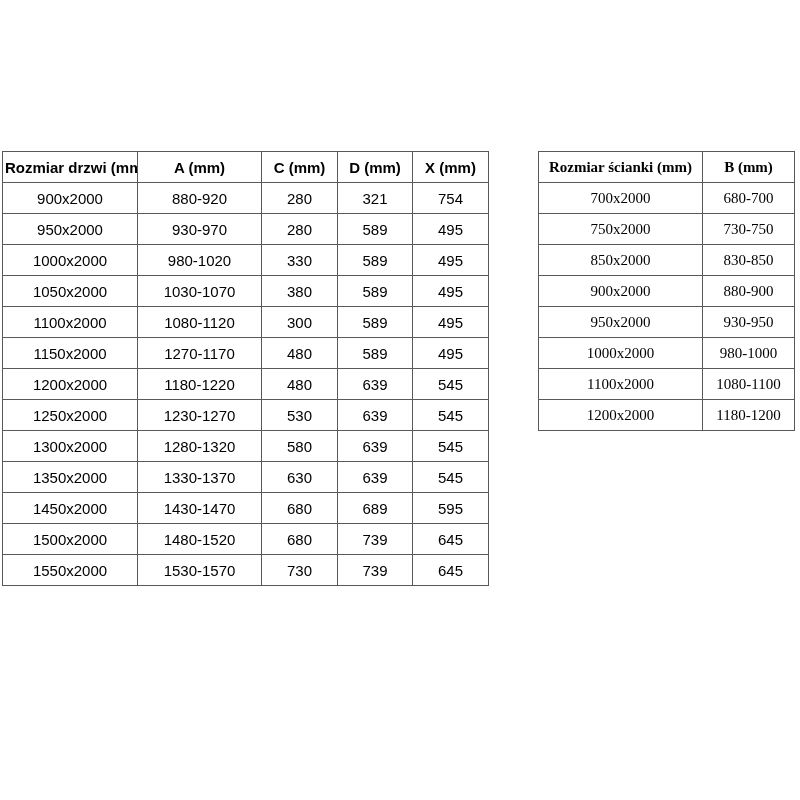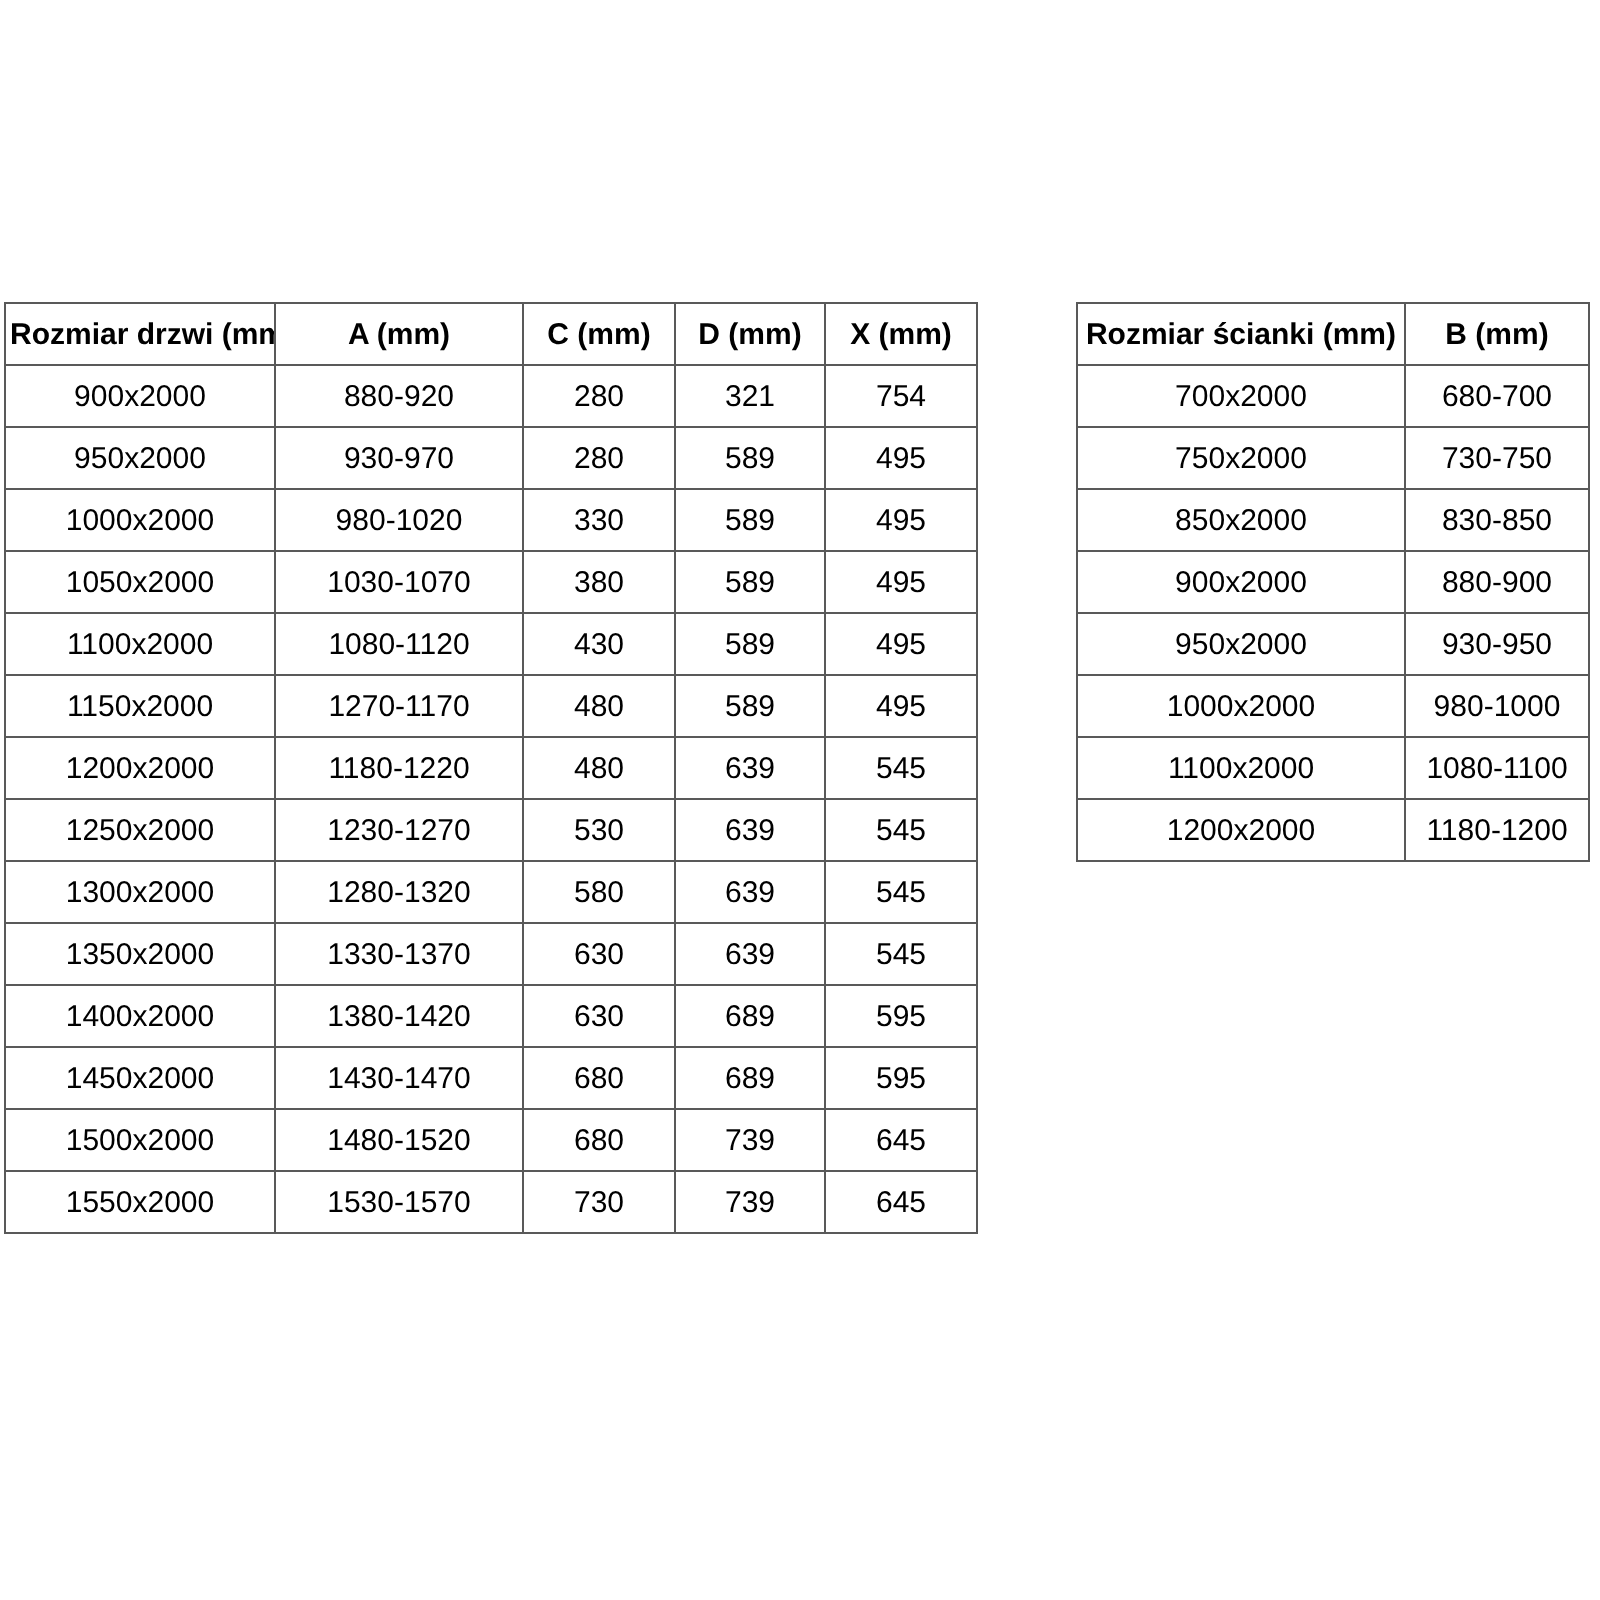--- a/index.html
+++ b/index.html
@@ -48,20 +48,21 @@
   #door-table col:nth-child(1) { width: 135px; }
   #door-table col:nth-child(2) { width: 124px; }
   #door-table col:nth-child(3) { width: 76px; }
   #door-table col:nth-child(4) { width: 75px; }
   #door-table col:nth-child(5) { width: 76px; }
   
   #wall-table {
     left: 538px;
     top: 151px;
     width: 256px;
+    font-family: Liberation Serif, serif;
   }
   #wall-table col:nth-child(1) { width: 164px; }
   #wall-table col:nth-child(2) { width: 92px; }
 </style>
 </head>
 <body>
 
 <div class="canvas">
   <table id="door-table" class="spec-table">
       <colgroup>
@@ -105,21 +106,21 @@
         <tr>
           <td>1050x2000</td>
           <td>1030-1070</td>
           <td>380</td>
           <td>589</td>
           <td>495</td>
         </tr>
         <tr>
           <td>1100x2000</td>
           <td>1080-1120</td>
-          <td>430</td>
+          <td>300</td>
           <td>589</td>
           <td>495</td>
         </tr>
         <tr>
           <td>1150x2000</td>
           <td>1270-1170</td>
           <td>480</td>
           <td>589</td>
           <td>495</td>
         </tr>
@@ -143,27 +144,20 @@
           <td>580</td>
           <td>639</td>
           <td>545</td>
         </tr>
         <tr>
           <td>1350x2000</td>
           <td>1330-1370</td>
           <td>630</td>
           <td>639</td>
           <td>545</td>
-        </tr>
-        <tr>
-          <td>1400x2000</td>
-          <td>1380-1420</td>
-          <td>630</td>
-          <td>689</td>
-          <td>595</td>
         </tr>
         <tr>
           <td>1450x2000</td>
           <td>1430-1470</td>
           <td>680</td>
           <td>689</td>
           <td>595</td>
         </tr>
         <tr>
           <td>1500x2000</td>

